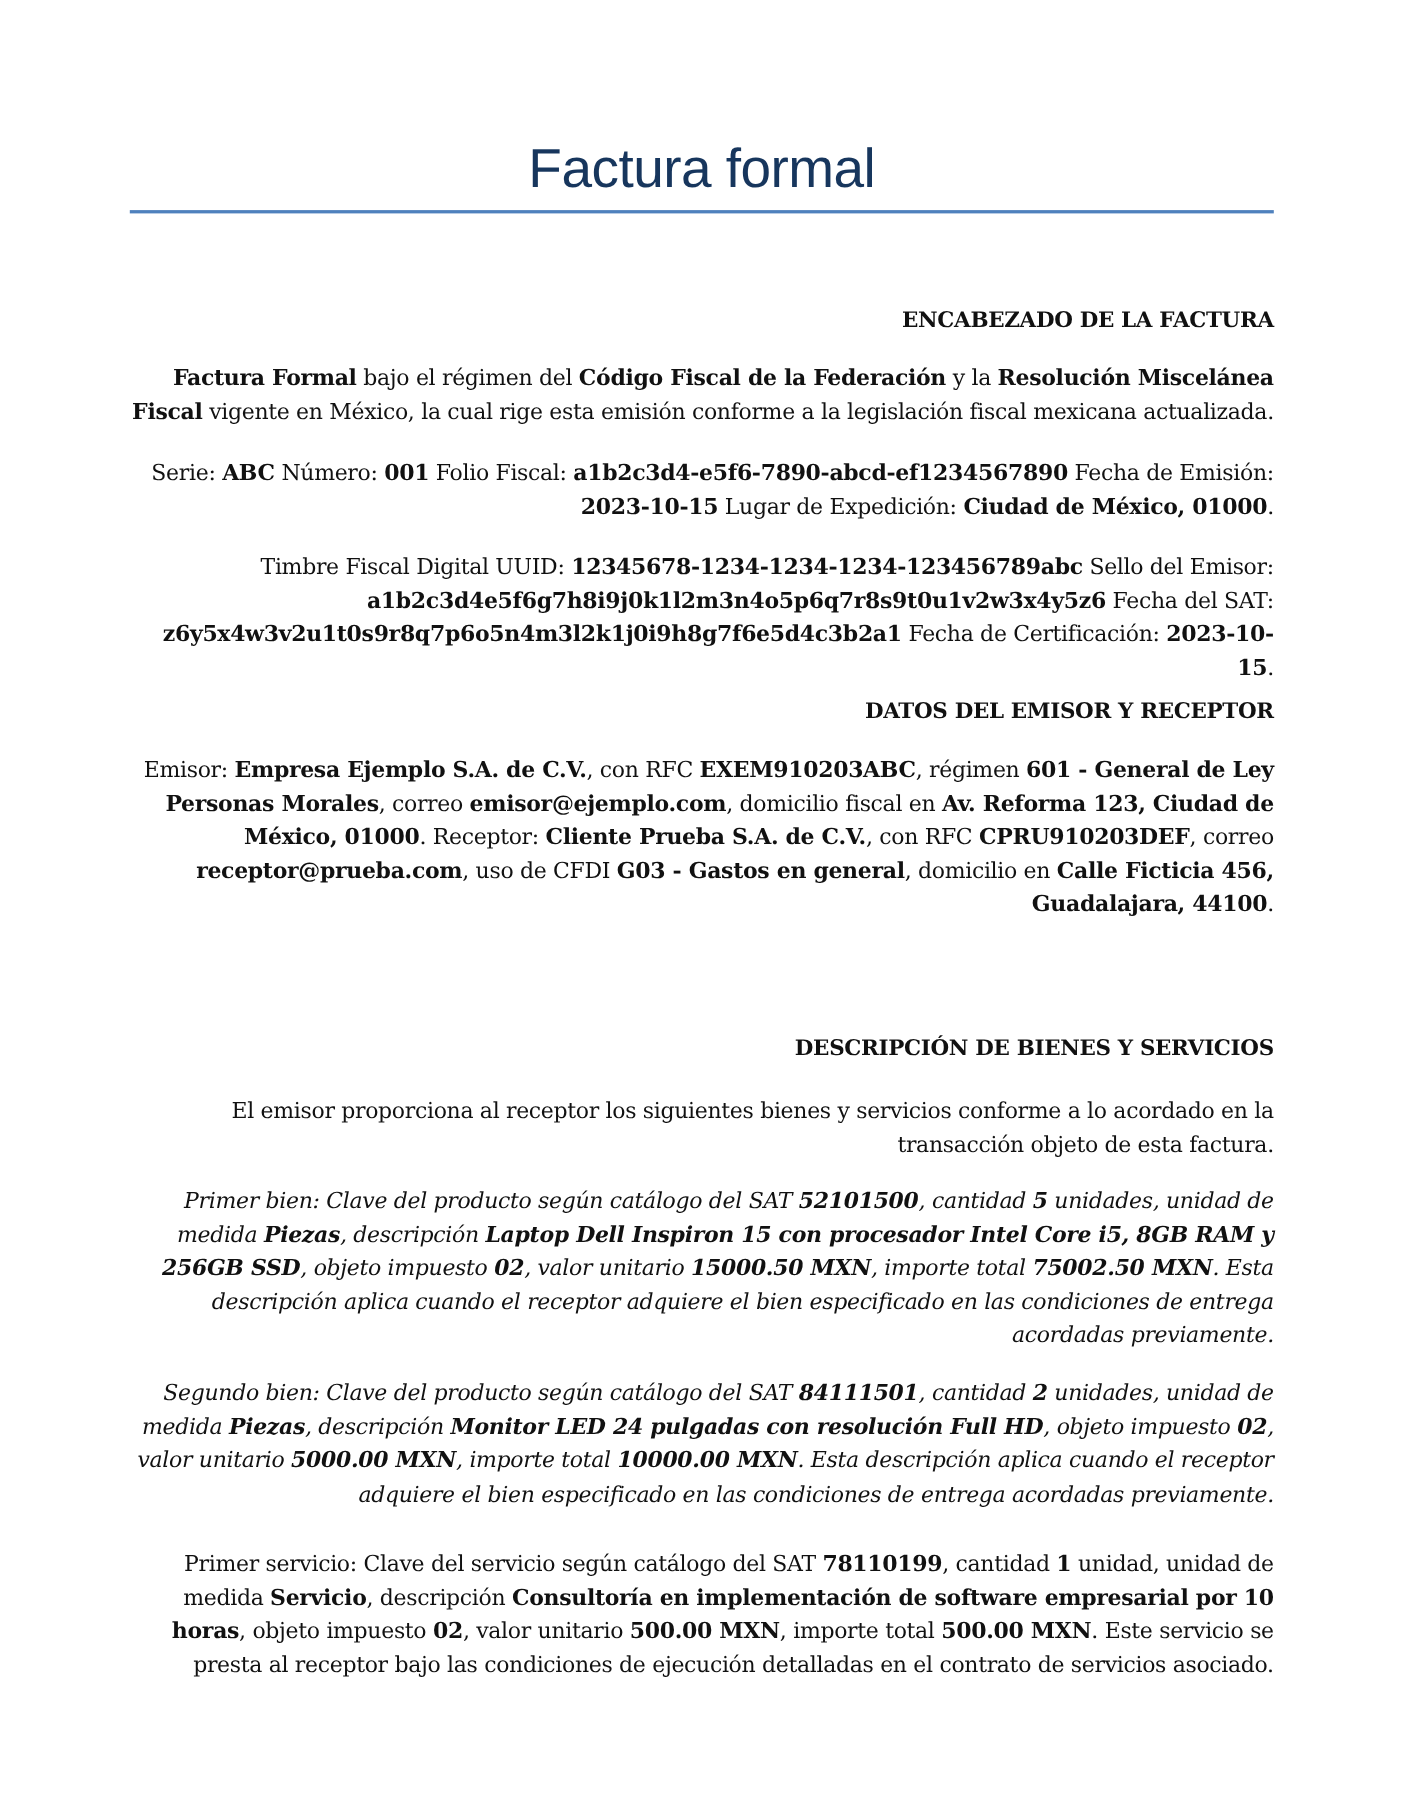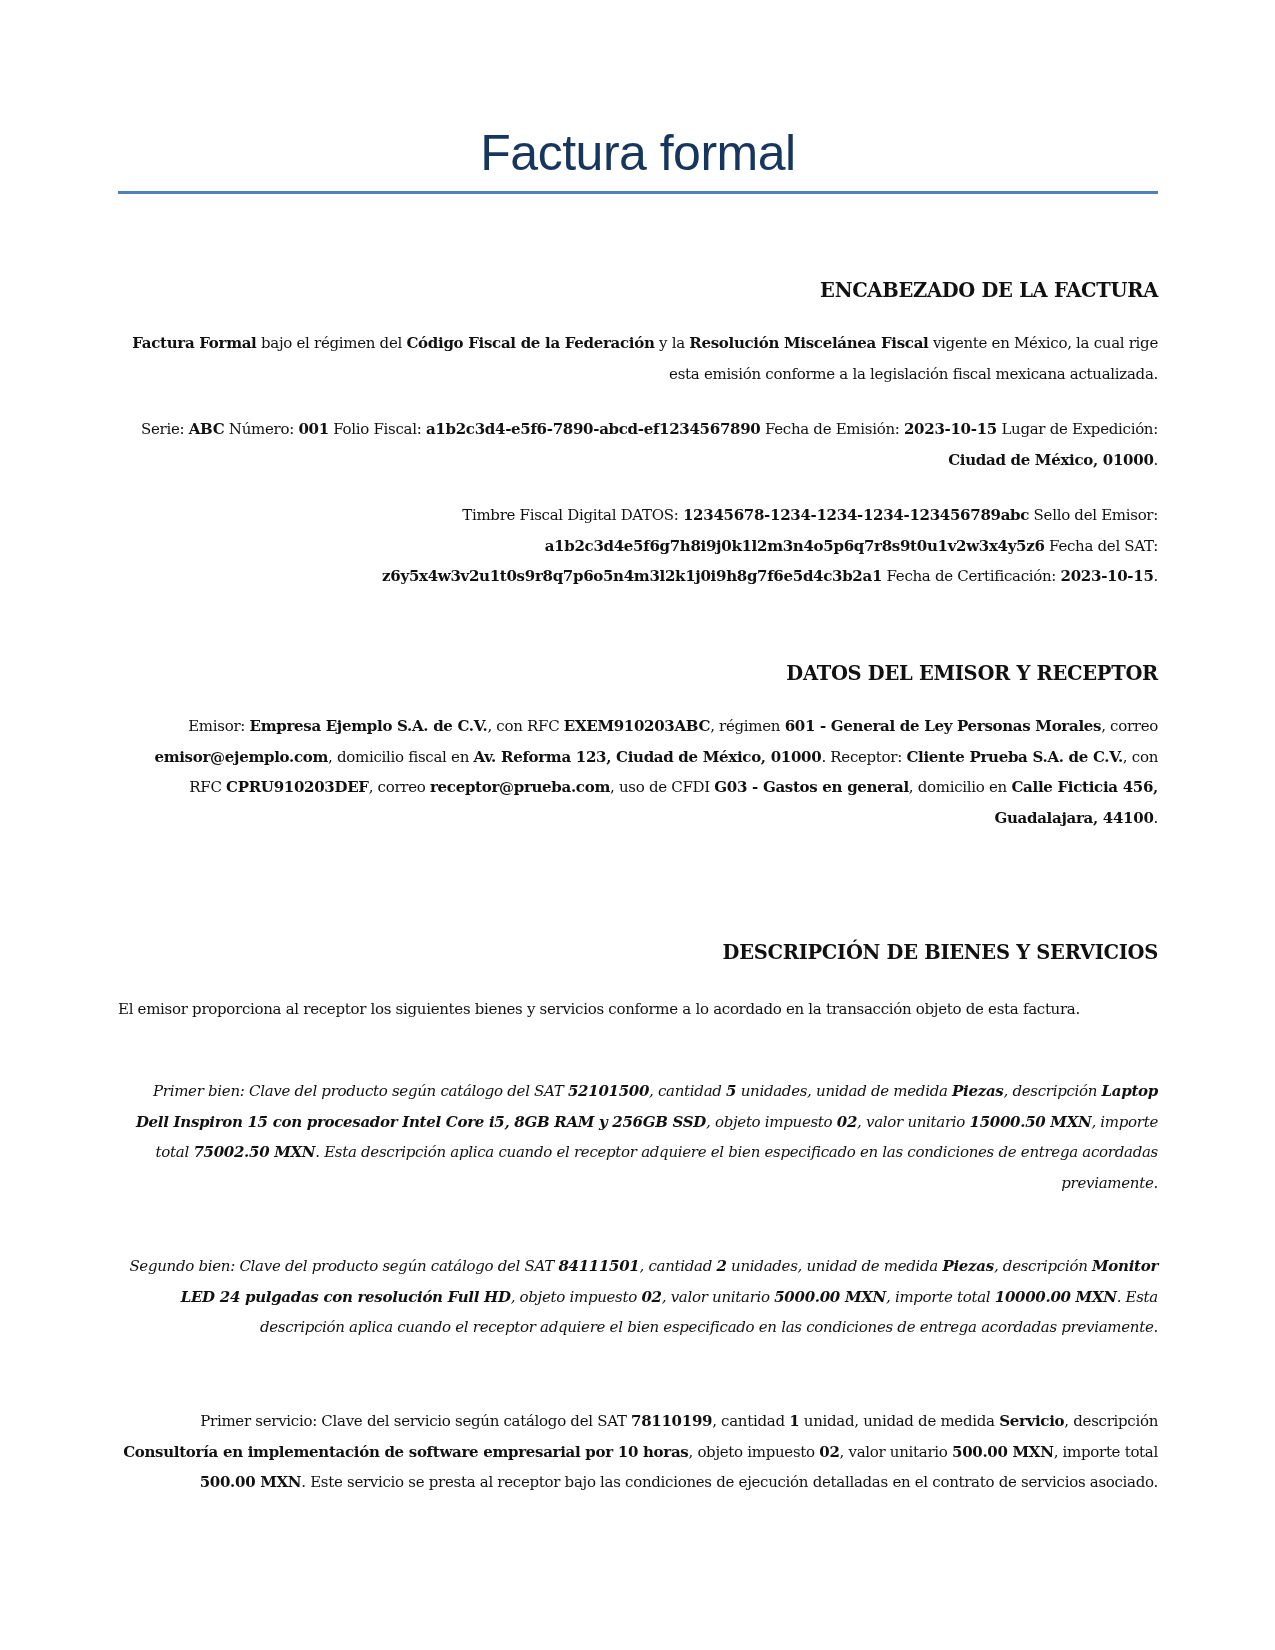--- a/index.html
+++ b/index.html
@@ -52,34 +52,34 @@
       text-align: right;
     }
     .section-heading {
       font-weight: bold;
       font-size: 19.5px;
       line-height: 30px;
       margin: 0;
       letter-spacing: -0.3px;
     }
     .para {
-      font-size: 15px;
+      font-size: 20px;
       line-height: 30.5px;
       margin: 0;
       letter-spacing: -0.3px;
     }
     .para b {
       font-weight: bold;
     }
     #sec-header { top: 276px; }
     #sec-header .p1 { position: absolute; top: 52px; }
     #sec-header .p2 { position: absolute; top: 138px; }
     #sec-header .p3 { position: absolute; top: 224px; width: 1040px; }
 
-    #sec-parties { top: 659px; }
+    #sec-parties { top: 632px; }
     #sec-parties .p1 { position: absolute; top: 52px; }
 
     #sec-items { top: 938px; }
     #sec-items .p1 { position: absolute; top: 56px; }
     #sec-items .p2 { position: absolute; top: 138px; font-style: italic; }
     #sec-items .p3 { position: absolute; top: 313px; font-style: italic; }
     #sec-items .p4 { position: absolute; top: 468px; }
   </style>
 </head>
 <body>
@@ -91,21 +91,21 @@
   </div>
   <div class="title-rule"></div>
 
   <div class="section" id="sec-header">
     <h2 class="section-heading">ENCABEZADO DE LA FACTURA</h2>
 
     <p class="para p1"><b>Factura Formal</b><span> bajo el régimen del </span><b>Código Fiscal de la Federación</b><span> y la </span><b>Resolución Miscelánea Fiscal</b><span> vigente en México, la cual rige esta emisión conforme a la legislación fiscal mexicana actualizada.</span></p>
 
     <p class="para p2"><span>Serie: </span><b>ABC</b><span> Número: </span><b>001</b><span> Folio Fiscal: </span><b>a1b2c3d4-e5f6-7890-abcd-ef1234567890</b><span> Fecha de Emisión: </span><b>2023-10-15</b><span> Lugar de Expedición: </span><b>Ciudad de México, 01000</b><span>.</span></p>
 
-    <p class="para p3"><span>Timbre Fiscal Digital DATOS: </span><b>12345678-1234-1234-1234-123456789abc</b><span> Sello del Emisor: </span><br><b>a1b2c3d4e5f6g7h8i9j0k1l2m3n4o5p6q7r8s9t0u1v2w3x4y5z6</b><span> Fecha del SAT: </span><br><b>z6y5x4w3v2u1t0s9r8q7p6o5n4m3l2k1j0i9h8g7f6e5d4c3b2a1</b><span> Fecha de Certificación: </span><b>2023-10-15</b><span>.</span></p>
+    <p class="para p3"><span>Timbre Fiscal Digital UUID: </span><b>12345678-1234-1234-1234-123456789abc</b><span> Sello del Emisor: </span><br><b>a1b2c3d4e5f6g7h8i9j0k1l2m3n4o5p6q7r8s9t0u1v2w3x4y5z6</b><span> Fecha del SAT: </span><br><b>z6y5x4w3v2u1t0s9r8q7p6o5n4m3l2k1j0i9h8g7f6e5d4c3b2a1</b><span> Fecha de Certificación: </span><b>2023-10-15</b><span>.</span></p>
   </div>
 
   <div class="section" id="sec-parties">
     <h2 class="section-heading">DATOS DEL EMISOR Y RECEPTOR</h2>
 
     <p class="para p1"><span>Emisor: </span><b>Empresa Ejemplo S.A. de C.V.</b><span>, con RFC </span><b>EXEM910203ABC</b><span>, régimen </span><b>601 - General de Ley Personas Morales</b><span>, correo </span><b>emisor@ejemplo.com</b><span>, domicilio fiscal en </span><b>Av. Reforma 123, Ciudad de México, 01000</b><span>. Receptor: </span><b>Cliente Prueba S.A. de C.V.</b><span>, con RFC </span><b>CPRU910203DEF</b><span>, correo </span><b>receptor@prueba.com</b><span>, uso de CFDI </span><b>G03 - Gastos en general</b><span>, domicilio en </span><b>Calle Ficticia 456, Guadalajara, 44100</b><span>.</span></p>
   </div>
 
   <div class="section" id="sec-items">
     <h2 class="section-heading">DESCRIPCIÓN DE BIENES Y SERVICIOS</h2>

